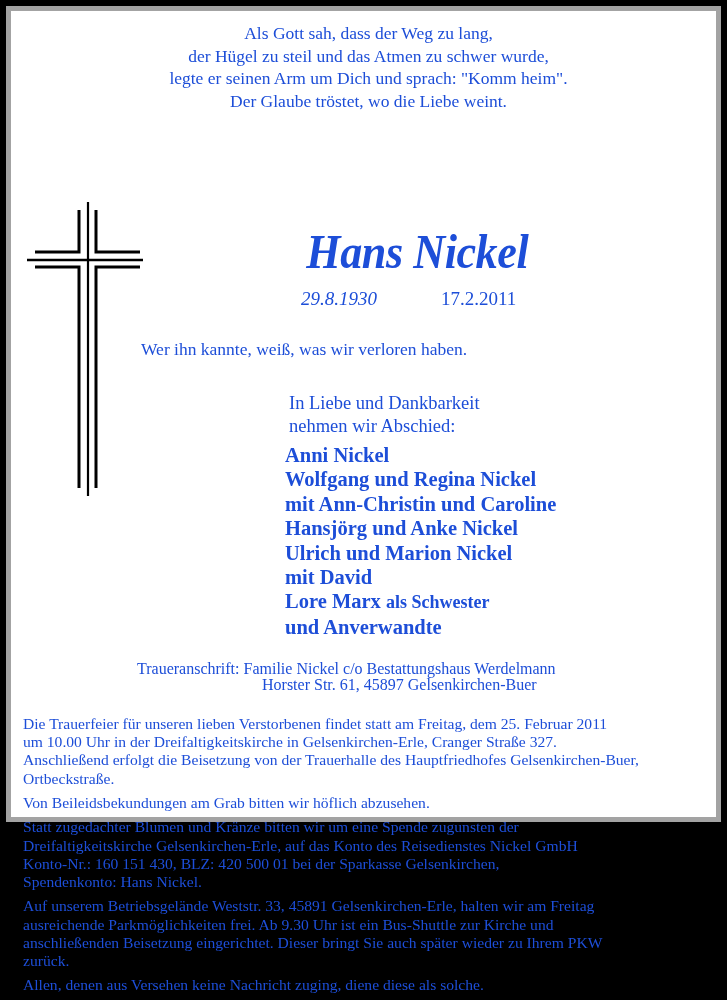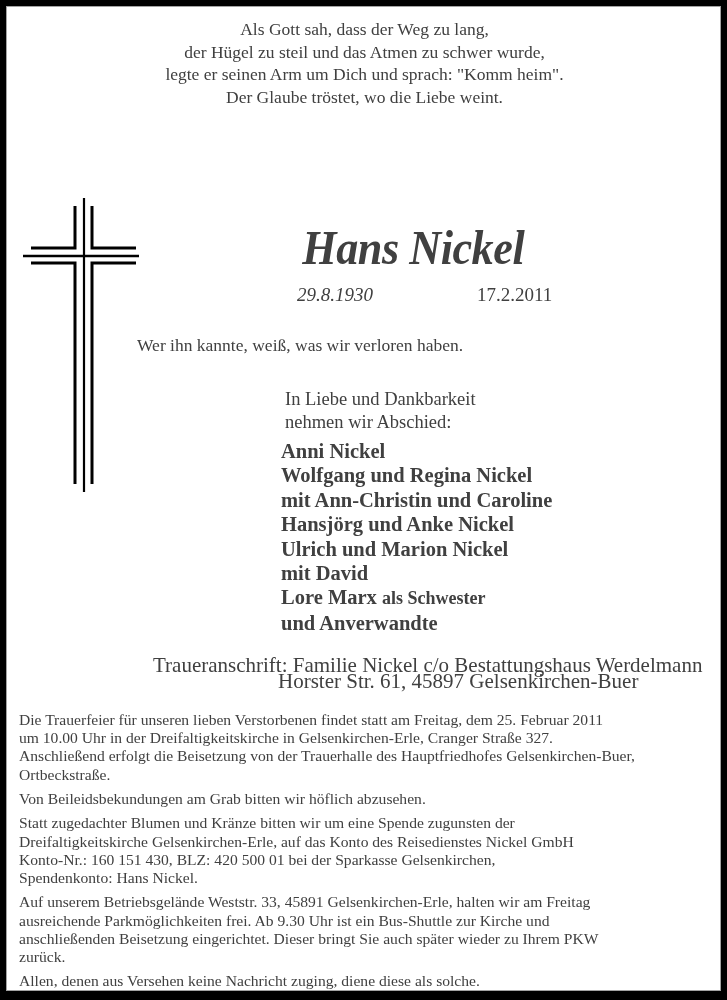--- a/index.html
+++ b/index.html
@@ -1,45 +1,45 @@
 <!DOCTYPE html>
 <html><head>
   <meta charset="utf-8">
   <style>
     html, body { margin: 0; padding: 0; background: #000; }
     body { width: 727px; height: 1000px; position: relative; overflow: hidden; }
     .frame {
-      position: absolute; left: 6px; top: 6px; width: 715px; height: 985px;
-      background: #fff; border: 1px solid #a3a3a3; box-sizing: border-box;
-      font-family: "Liberation Serif", "DejaVu Serif", serif; color: #404040;
+      position: absolute; left: 6px; top: 6px; width: 715px; height: 816px;
+      background: #fff; border: 5px solid #a3a3a3; box-sizing: border-box;
+      font-family: "Liberation Serif", "DejaVu Serif", serif; color: #1d4ed8;
     }
     .abs { position: absolute; }
     .poem {
       left: 0; width: 715px; top: 11px; text-align: center;
       font-size: 17.5px; line-height: 22.5px;
     }
     .intro {
       left: 130px; top: 132px; font-size: 17.5px; line-height: 22.5px; white-space: nowrap;
     }
     .name {
       left: 0; width: 715px; top: 211px; text-align: center; padding-left: 106px; box-sizing: border-box;
       font-size: 48px; font-weight: bold; font-style: italic; letter-spacing: -0.5px; line-height: 60px;
       transform: scaleX(0.92);
     }
     .dates { top: 276px; font-size: 19px; line-height: 24px; white-space: nowrap; }
     .dates .birth { position: absolute; left: 290px; font-style: italic; }
-    .dates .death { position: absolute; left: 430px; margin-left: 40px; }
+    .dates .death { position: absolute; left: 430px; }
     .quote { left: 130px; top: 327px; font-size: 17.5px; line-height: 22px; white-space: nowrap; }
     .farewell { left: 278px; top: 381px; font-size: 18.5px; line-height: 22.5px; white-space: nowrap; }
     .mourners {
       left: 274px; top: 432px; font-size: 20.5px; font-weight: bold; line-height: 24.4px; white-space: nowrap;
     }
     .mourners .small { font-size: 18px; margin-top: 23px; }
     .address {
-      left: 146px; top: 650px; font-size: 21px; line-height: 16px; white-space: nowrap;
+      left: 126px; top: 650px; font-size: 16px; line-height: 16px; white-space: nowrap;
     }
     .address .line2 { padding-left: 125px; }
     .details {
       left: 12px; top: 704px; width: 690px; font-size: 15.6px; line-height: 18.2px;
     }
     .details p { margin: 0 0 6.2px 0; }
     .cross { left: 0; top: 0; }
   </style>
 </head>
 <body>

